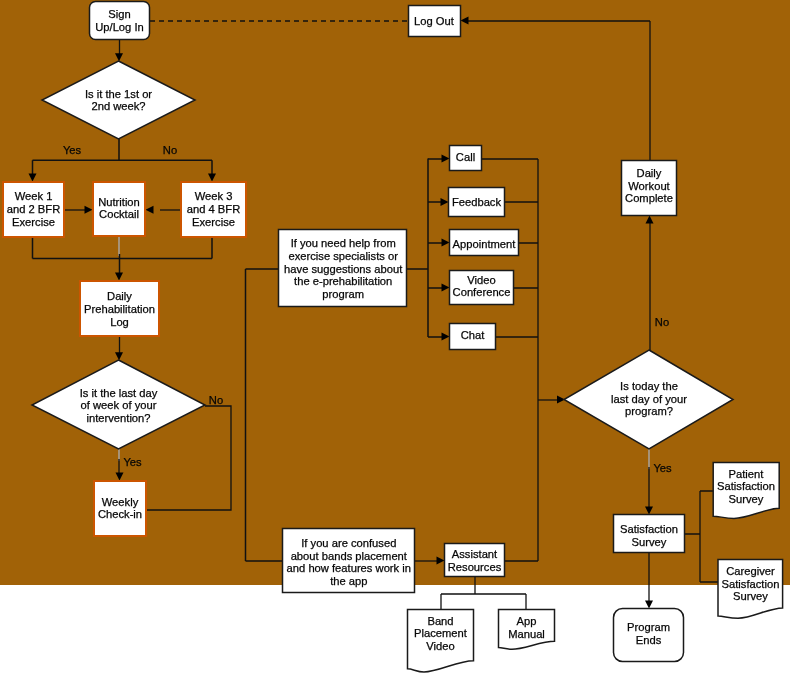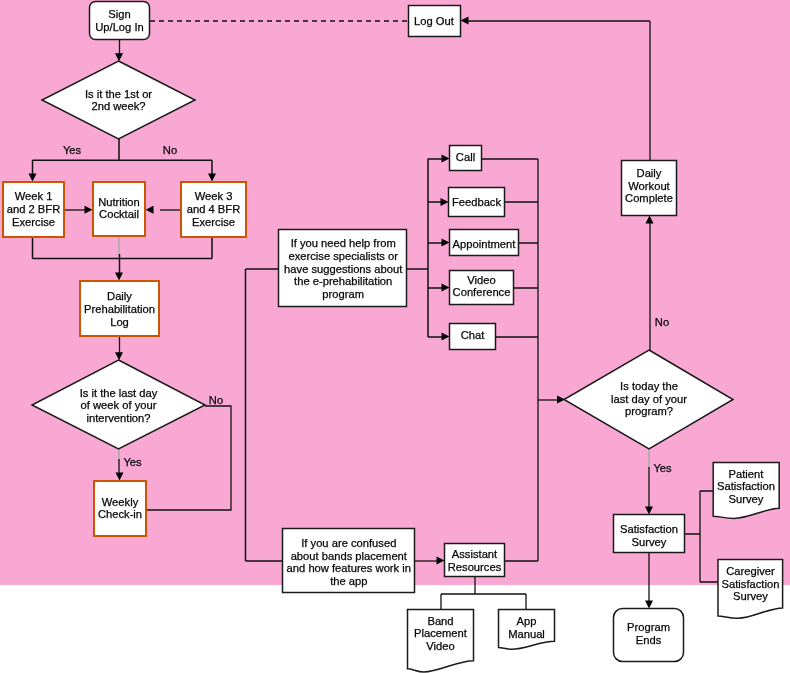--- a/index.html
+++ b/index.html
@@ -1,21 +1,21 @@
 <!DOCTYPE html>
 <html><head>
 <meta charset="utf-8">
 <title>E-Prehabilitation Program Flowchart</title>
 <style>
   html, body { margin:0; padding:0; background:#ffffff; }
   body {
     width:790px; height:673px; overflow:hidden;
     font-family:"Liberation Sans", sans-serif;
   }
-  #flow-root { position:relative; width:790px; height:585px; background:#f9a8d4; }
+  #flow-root { position:relative; width:790px; height:585px; background:#a16207; }
   svg#flow { display:block; width:790px; height:673px; }
   .nt { font-family:"Liberation Sans", sans-serif; font-size:11.2px; fill:#060606; text-anchor:middle; stroke:#060606; stroke-width:0.25; paint-order:stroke fill; }
   .el { font-family:"Liberation Sans", sans-serif; font-size:11.2px; fill:#060606; text-anchor:middle; stroke:#060606; stroke-width:0.25; paint-order:stroke fill; }
   .sb { fill:#ffffff; stroke:#1a1a1a; stroke-width:1.5; stroke-linejoin:miter; }
   .so { fill:#ffffff; stroke:#cc5500; stroke-width:2; stroke-linejoin:miter; }
   .ed { fill:none; stroke:#111111; stroke-width:1.3; }
   .ed2 { fill:none; stroke:#111111; stroke-width:1.5; }
   .edf { fill:none; stroke:#a8a8a8; stroke-width:1.4; }
   .ah { fill:#000000; stroke:none; }
 </style>

